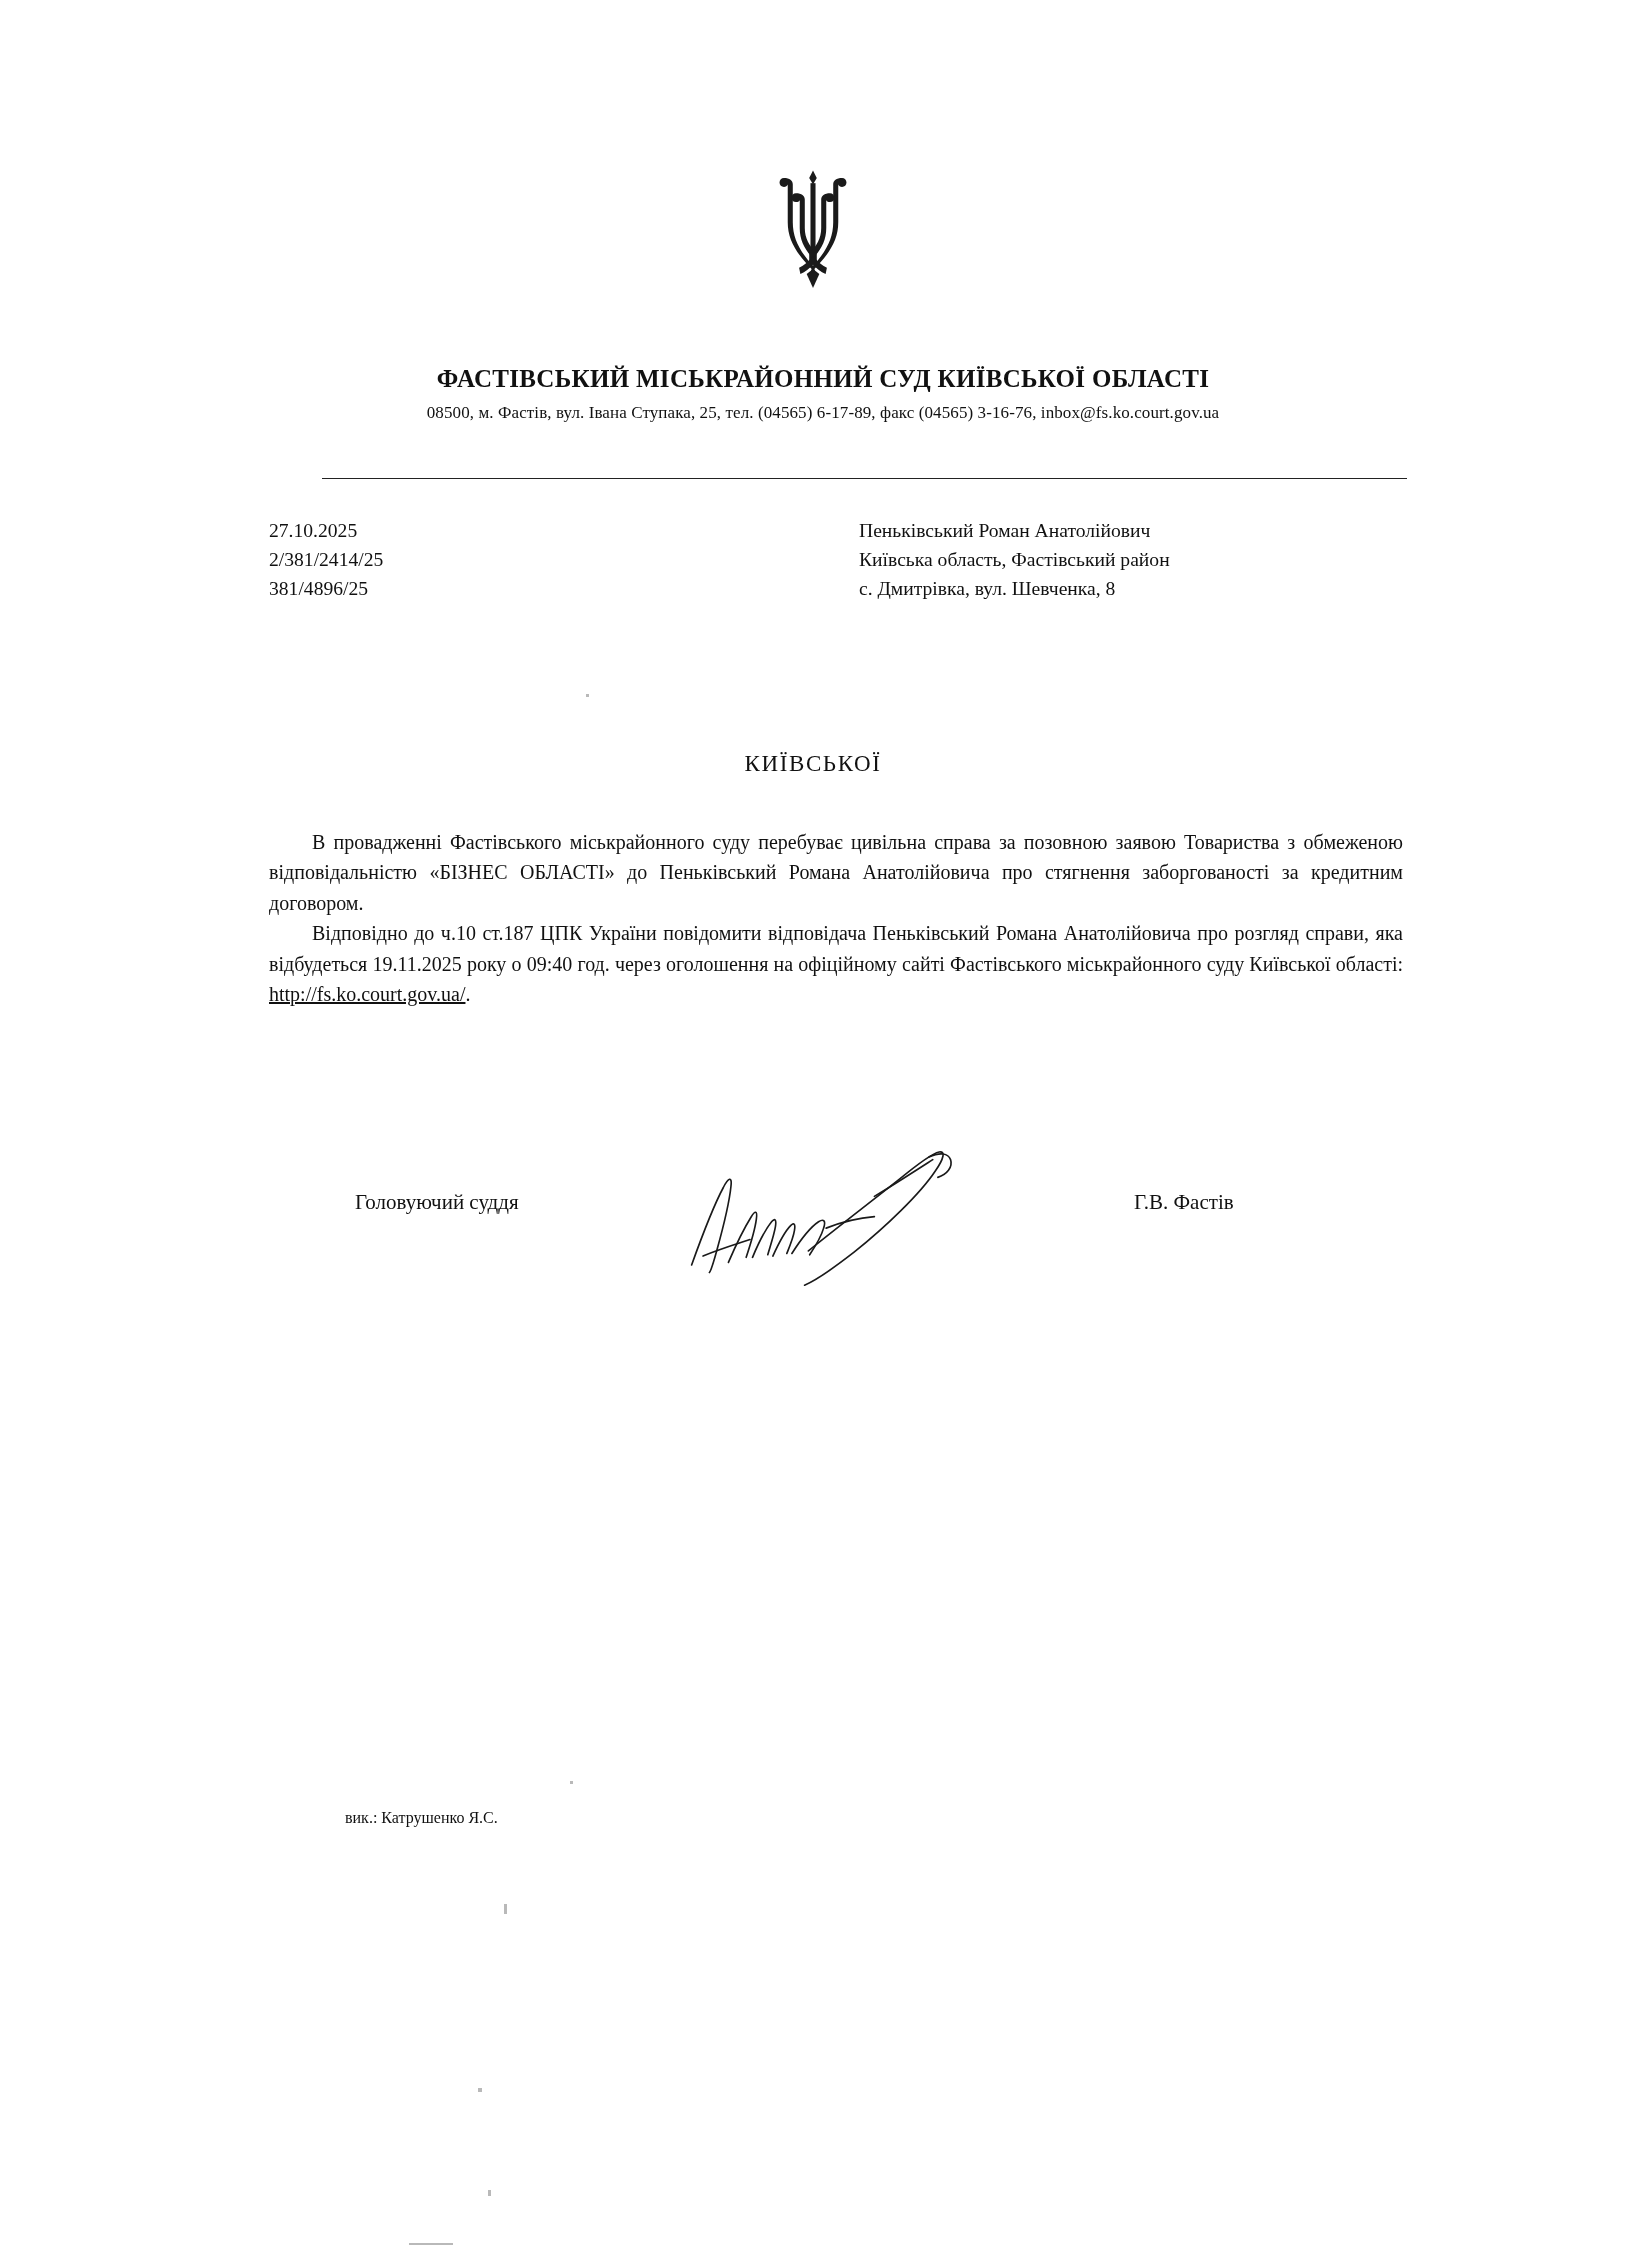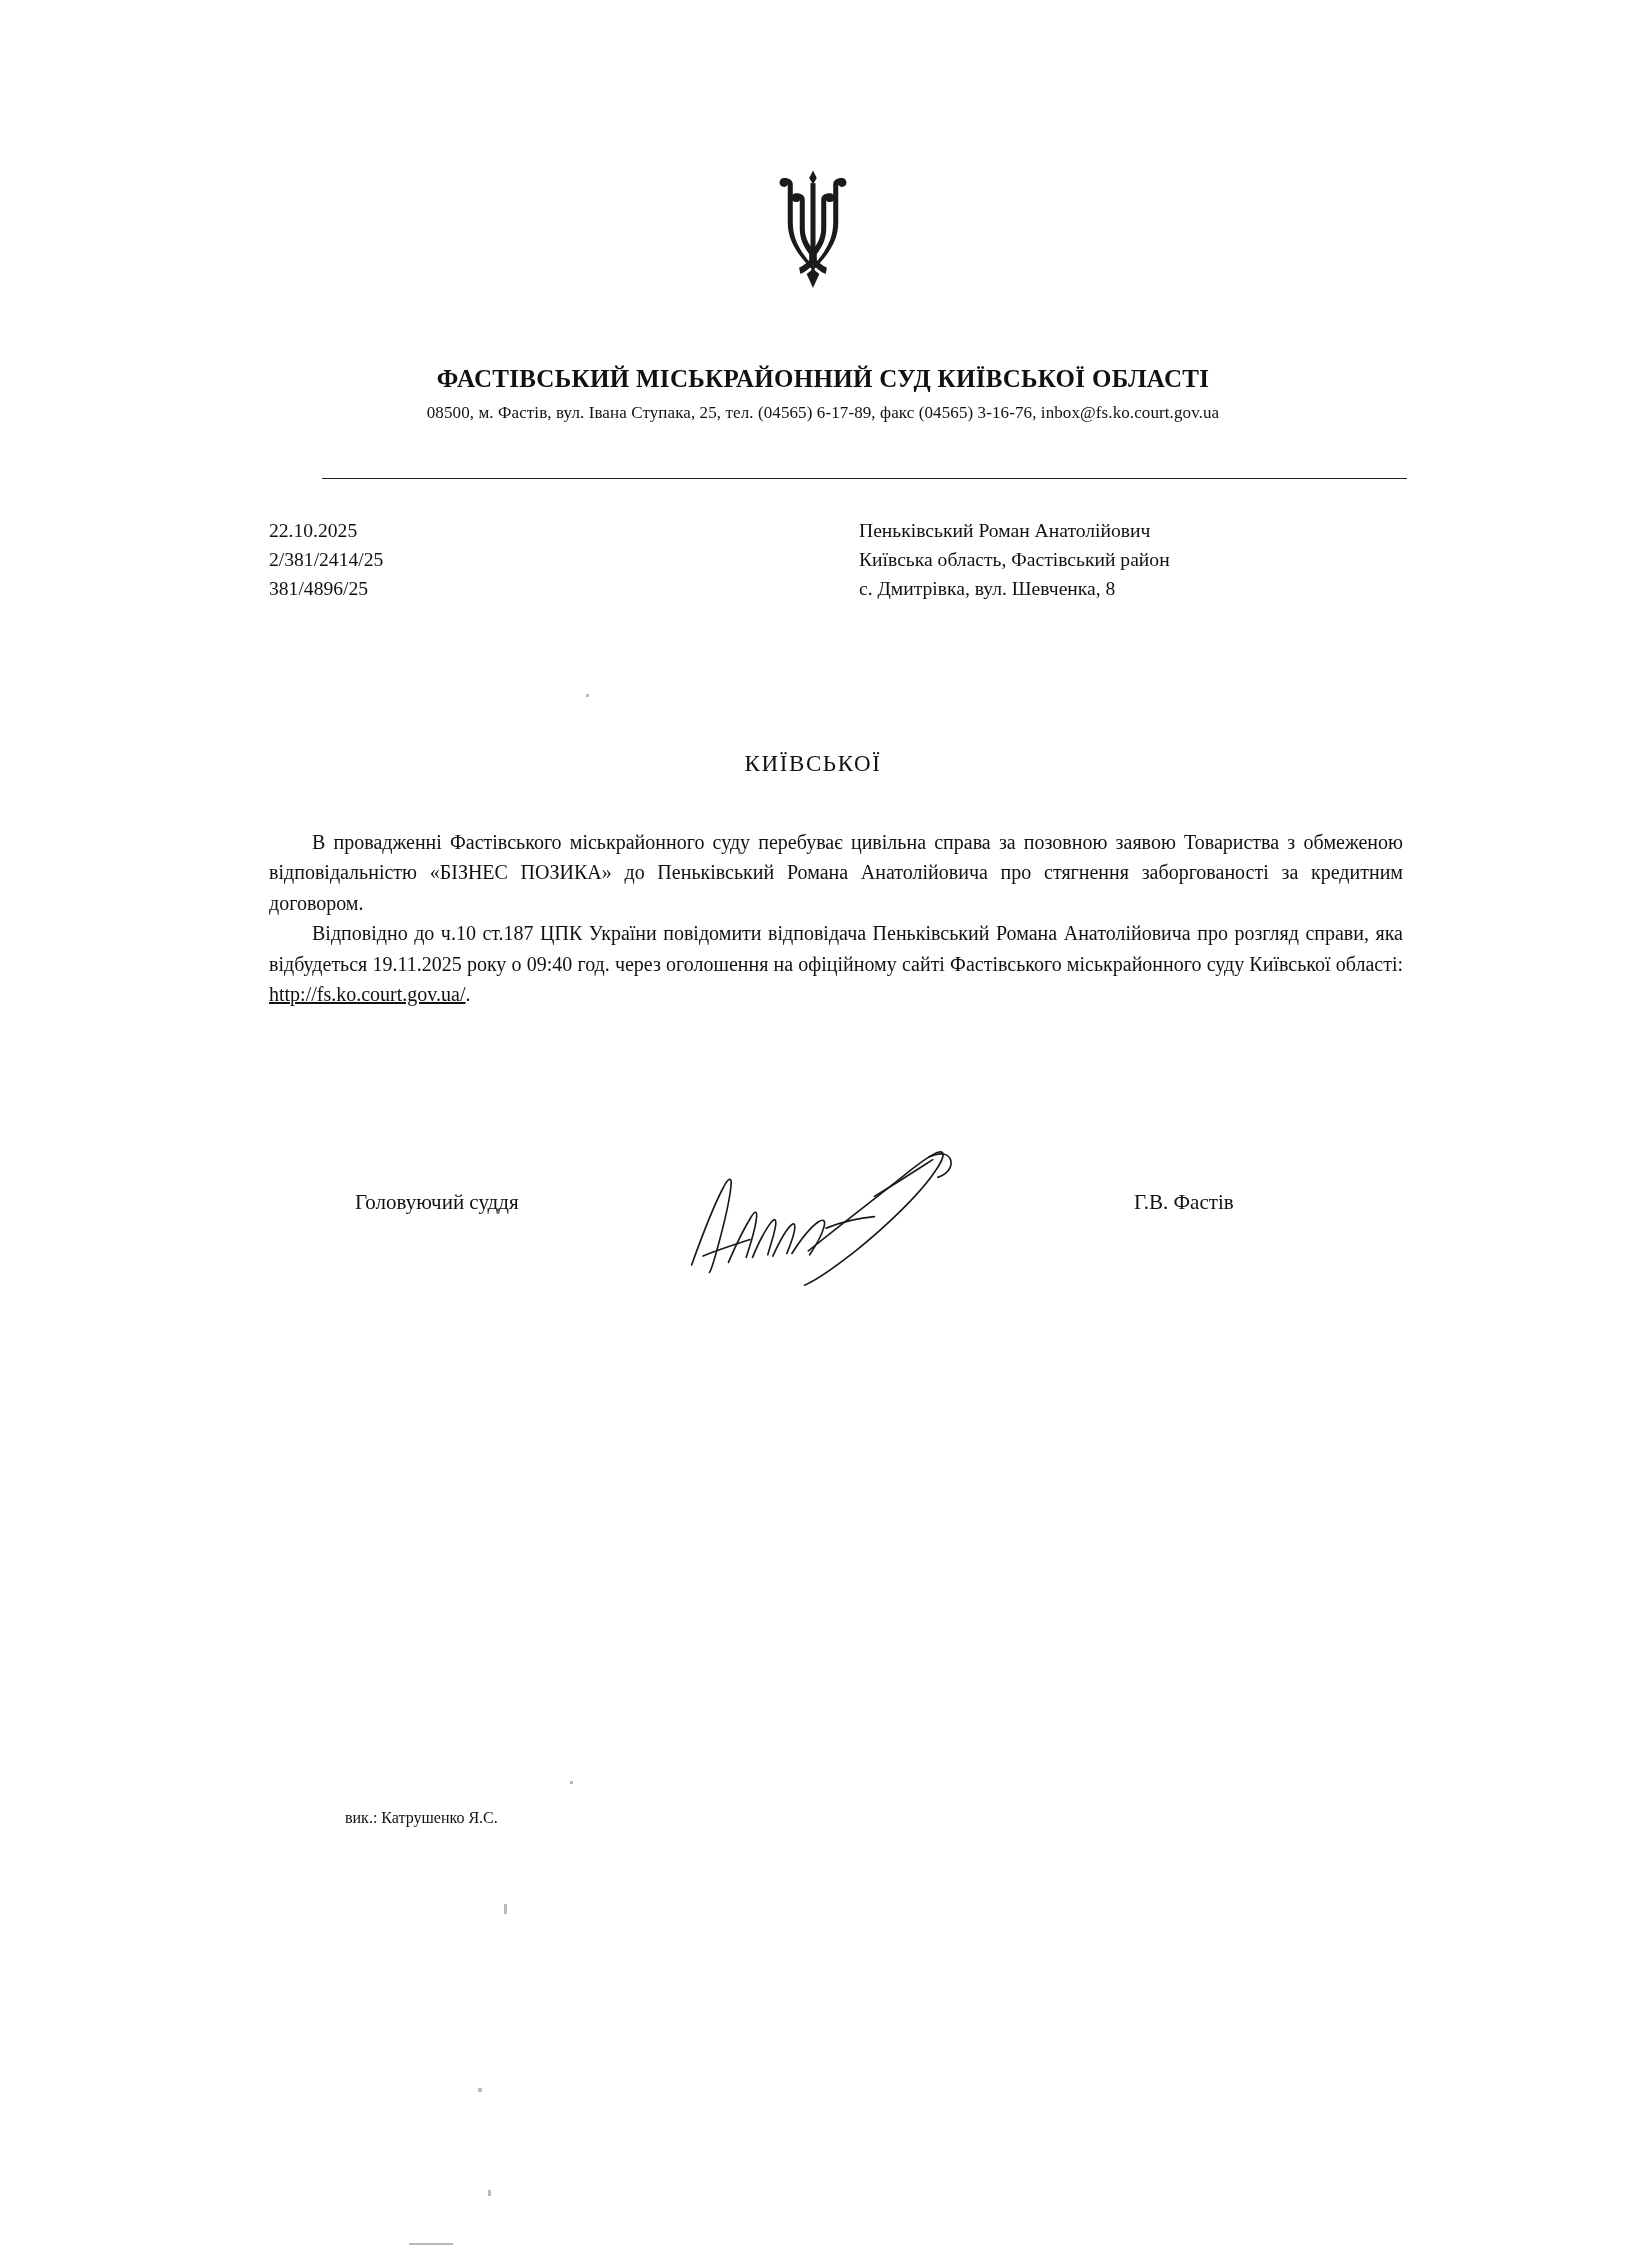--- a/index.html
+++ b/index.html
@@ -187,35 +187,35 @@
   </div>
 
   <div class="header">
     <div class="court-title">ФАСТІВСЬКИЙ МІСЬКРАЙОННИЙ СУД КИЇВСЬКОЇ ОБЛАСТІ</div>
     <div class="court-address">08500, м. Фастів, вул. Івана Ступака, 25, тел. (04565) 6-17-89, факс (04565) 3-16-76, inbox@fs.ko.court.gov.ua</div>
   </div>
   <div class="rule"></div>
 
   <div class="meta">
     <div class="meta-left">
-      <div>22.10.2025</div>
+      <div>27.10.2025</div>
       <div>2/381/2414/25</div>
       <div>381/4896/25</div>
     </div>
     <div class="meta-right">
       <div>Пеньківський Роман Анатолійович</div>
       <div>Київська область, Фастівський район</div>
       <div>с. Дмитрівка, вул. Шевченка, 8</div>
     </div>
   </div>
 
   <div class="doc-title">КИЇВСЬКОЇ</div>
 
   <div class="body-text">
-    <p>В провадженні Фастівського міськрайонного суду перебуває цивільна справа за позовною заявою Товариства з обмеженою відповідальністю «БІЗНЕС ПОЗИКА» до Пеньківський Романа Анатолійовича про стягнення заборгованості за кредитним договором.</p>
+    <p>В провадженні Фастівського міськрайонного суду перебуває цивільна справа за позовною заявою Товариства з обмеженою відповідальністю «БІЗНЕС ОБЛАСТІ» до Пеньківський Романа Анатолійовича про стягнення заборгованості за кредитним договором.</p>
     <p><span>Відповідно до ч.10 ст.187 ЦПК України повідомити відповідача Пеньківський Романа Анатолійовича про розгляд справи, яка відбудеться 19.11.2025 року о 09:40 год. через оголошення на офіційному сайті Фастівського міськрайонного суду Київської області: </span><a class="link" href="#">http://fs.ko.court.gov.ua/</a><span>.</span></p>
   </div>
 
   <div class="sig-row">
     <div class="sig-label">Головуючий суддя</div>
     <svg class="signature" viewBox="0 0 520 260" aria-hidden="true">
       <g fill="none" stroke="#1a1a1a" stroke-width="2.6" stroke-linecap="round">
         <path d="M12 200 C30 150 48 104 62 78 C70 62 76 60 74 76 C72 96 62 140 52 176 C46 198 42 210 40 212"></path>
         <path d="M30 186 C54 176 80 168 104 160"></path>
         <path d="M70 196 C82 168 96 140 106 124 C112 114 116 114 114 128 C112 144 104 170 98 188"></path>

